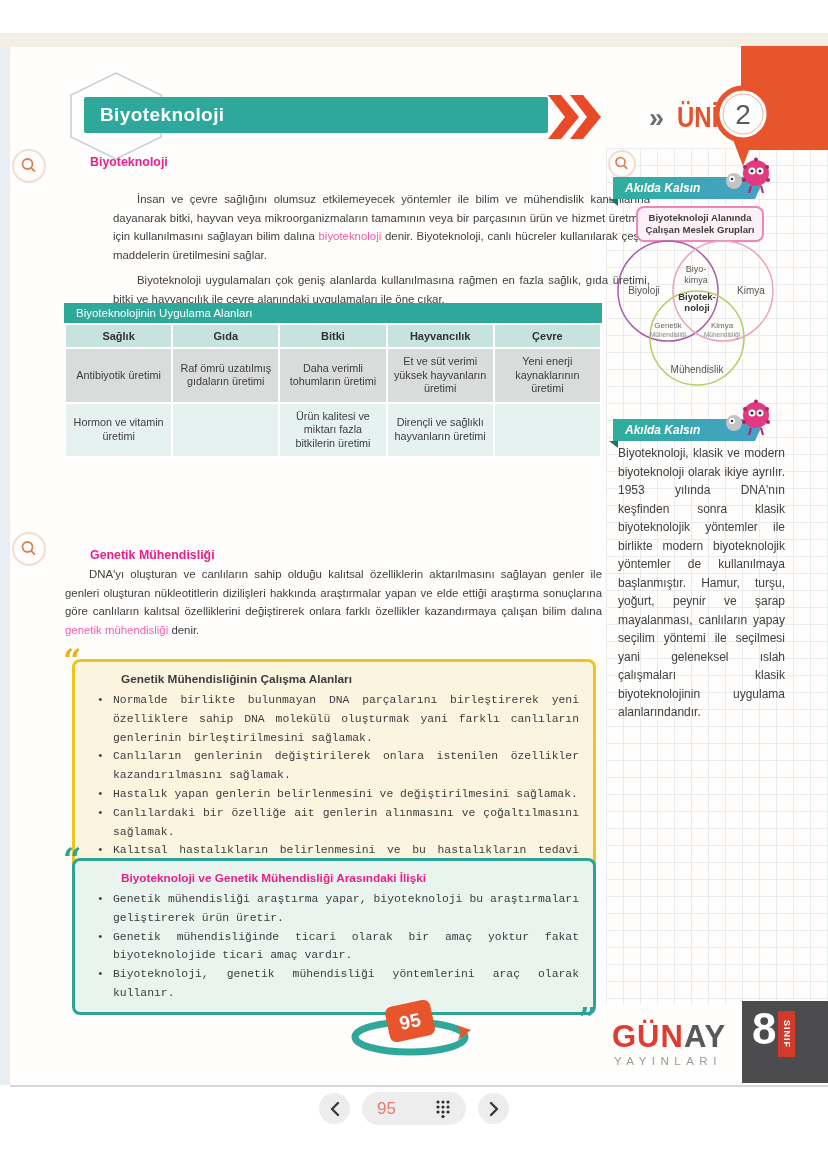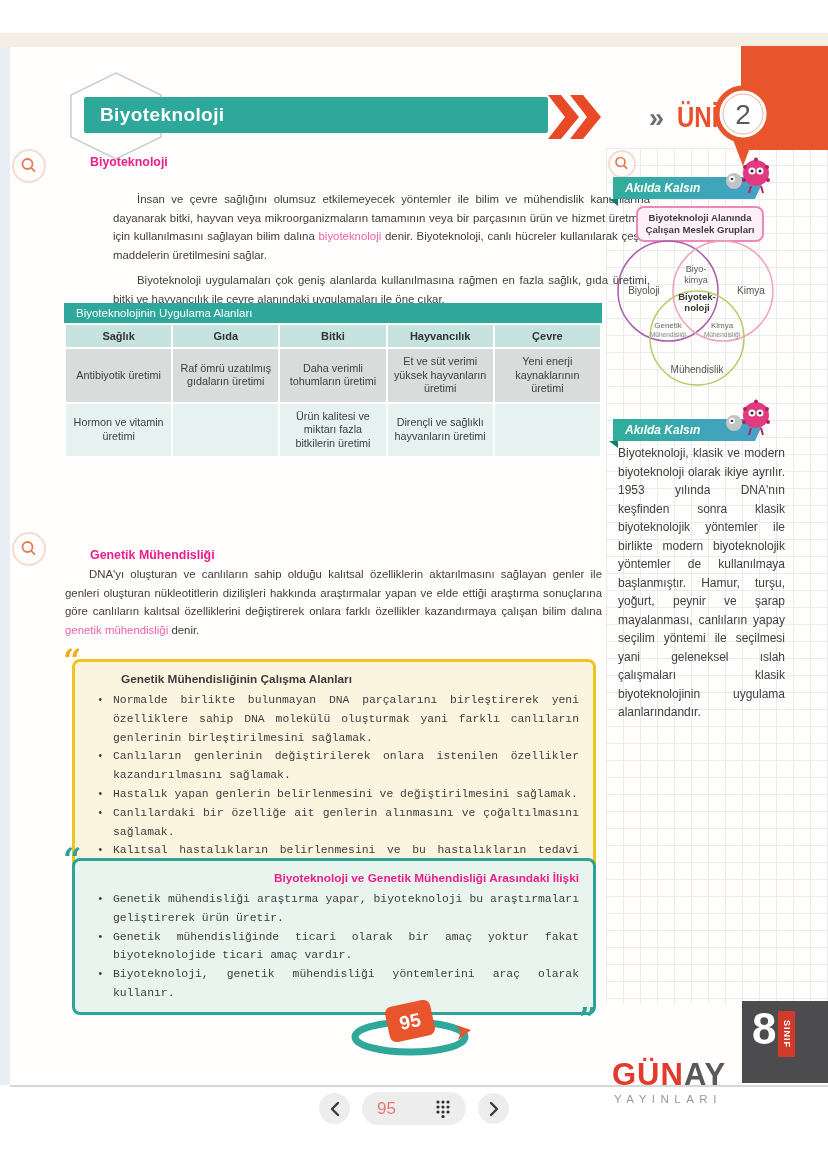--- a/index.html
+++ b/index.html
@@ -35,21 +35,21 @@
   .tbl td{font-size:10.8px;padding:6px 3px;text-align:center;vertical-align:middle;
           line-height:13.5px;color:#3d3d3d;}
   tr.row-a td{background:#e6f2f0;}
   tr.row-b td{background:#dadbdb;}
   
   .qbox{position:absolute;left:72px;width:524px;border-radius:8px;box-sizing:border-box;
         padding:9px 14px 9px 10px;}
   .qbox.yellow{border:3px solid #f0c41f;background:#fbf5e0;}
   .qbox.teal{border:3px solid #2da394;background:#e9f4ef;}
   .qtitle{font-weight:bold;font-size:11.8px;margin:1px 0 5px 36px;color:#3c3c3c;}
-  .qtitle.pink{color:#ec1e8c;text-align:right;}
+  .qtitle.pink{color:#ec1e8c;}
   .qbox ul{list-style:none;margin:0;padding:0;}
   .qbox li{position:relative;padding-left:28px;font-size:11.4px;line-height:18.8px;
            text-align:justify;color:#3c3c3c;font-family:Liberation Mono, monospace;}
   .qbox li::before{content:"•";position:absolute;left:12px;top:0;font-size:11px;}
   .q-open{position:absolute;top:-20px;left:-12px;font-family:"DejaVu Serif",serif;
           font-size:32px;font-weight:bold;letter-spacing:-2px;}
   .q-close{position:absolute;bottom:-26px;right:-2px;font-family:"DejaVu Serif",serif;
            font-size:32px;font-weight:bold;letter-spacing:-2px;}
   .yellow .q-open{color:#e9b21d;}  .yellow .q-close{color:#f2a21f;}
   .teal .q-open{color:#2da394;}    .teal .q-close{color:#2da394;}
@@ -67,21 +67,21 @@
                clip-path:polygon(0 0,100% 0,100% 100%);}
   .mascot{position:absolute;}
   .meslek-box{position:absolute;left:636px;top:206px;width:128px;border:2px solid #ec87b7;
               border-radius:8px;background:#fdf0f6;padding:4px 3px;font-size:9.6px;font-weight:bold;
               text-align:center;line-height:12px;color:#3f3f3f;box-sizing:border-box;}
   .venn{position:absolute;left:612px;top:238px;}
   .sb-para{position:absolute;left:618px;top:444px;width:167px;font-size:12px;line-height:18.5px;
            text-align:justify;color:#404040;}
   
   .badge95{position:absolute;left:344px;top:997px;}
-  .brand{position:absolute;left:612px;top:1060px;width:126px;}
+  .brand{position:absolute;left:612px;top:1022px;width:126px;}
   .brand-line1{font-size:31px;font-weight:bold;line-height:30px;letter-spacing:1px;}
   .brand-red{color:#e23b2e;} .brand-dark{color:#58595b;}
   .brand-line2{font-size:11.5px;color:#97999b;letter-spacing:5.5px;margin-top:3px;margin-left:2px;}
   .grade-box{position:absolute;left:742px;top:1001px;width:86px;height:82px;background:#4c4c4e;
              display:flex;align-items:flex-start;padding:8px 0 0 10px;box-sizing:border-box;}
   .grade-num{color:#fff;font-size:44px;font-weight:bold;line-height:40px;}
   .grade-stripe{width:17px;height:46px;background:#d23b2c;margin-left:2px;margin-top:2px;
                 display:flex;align-items:center;justify-content:center;}
   .grade-label{writing-mode:vertical-rl;color:#fff;font-size:9px;font-weight:bold;letter-spacing:1px;}
   

